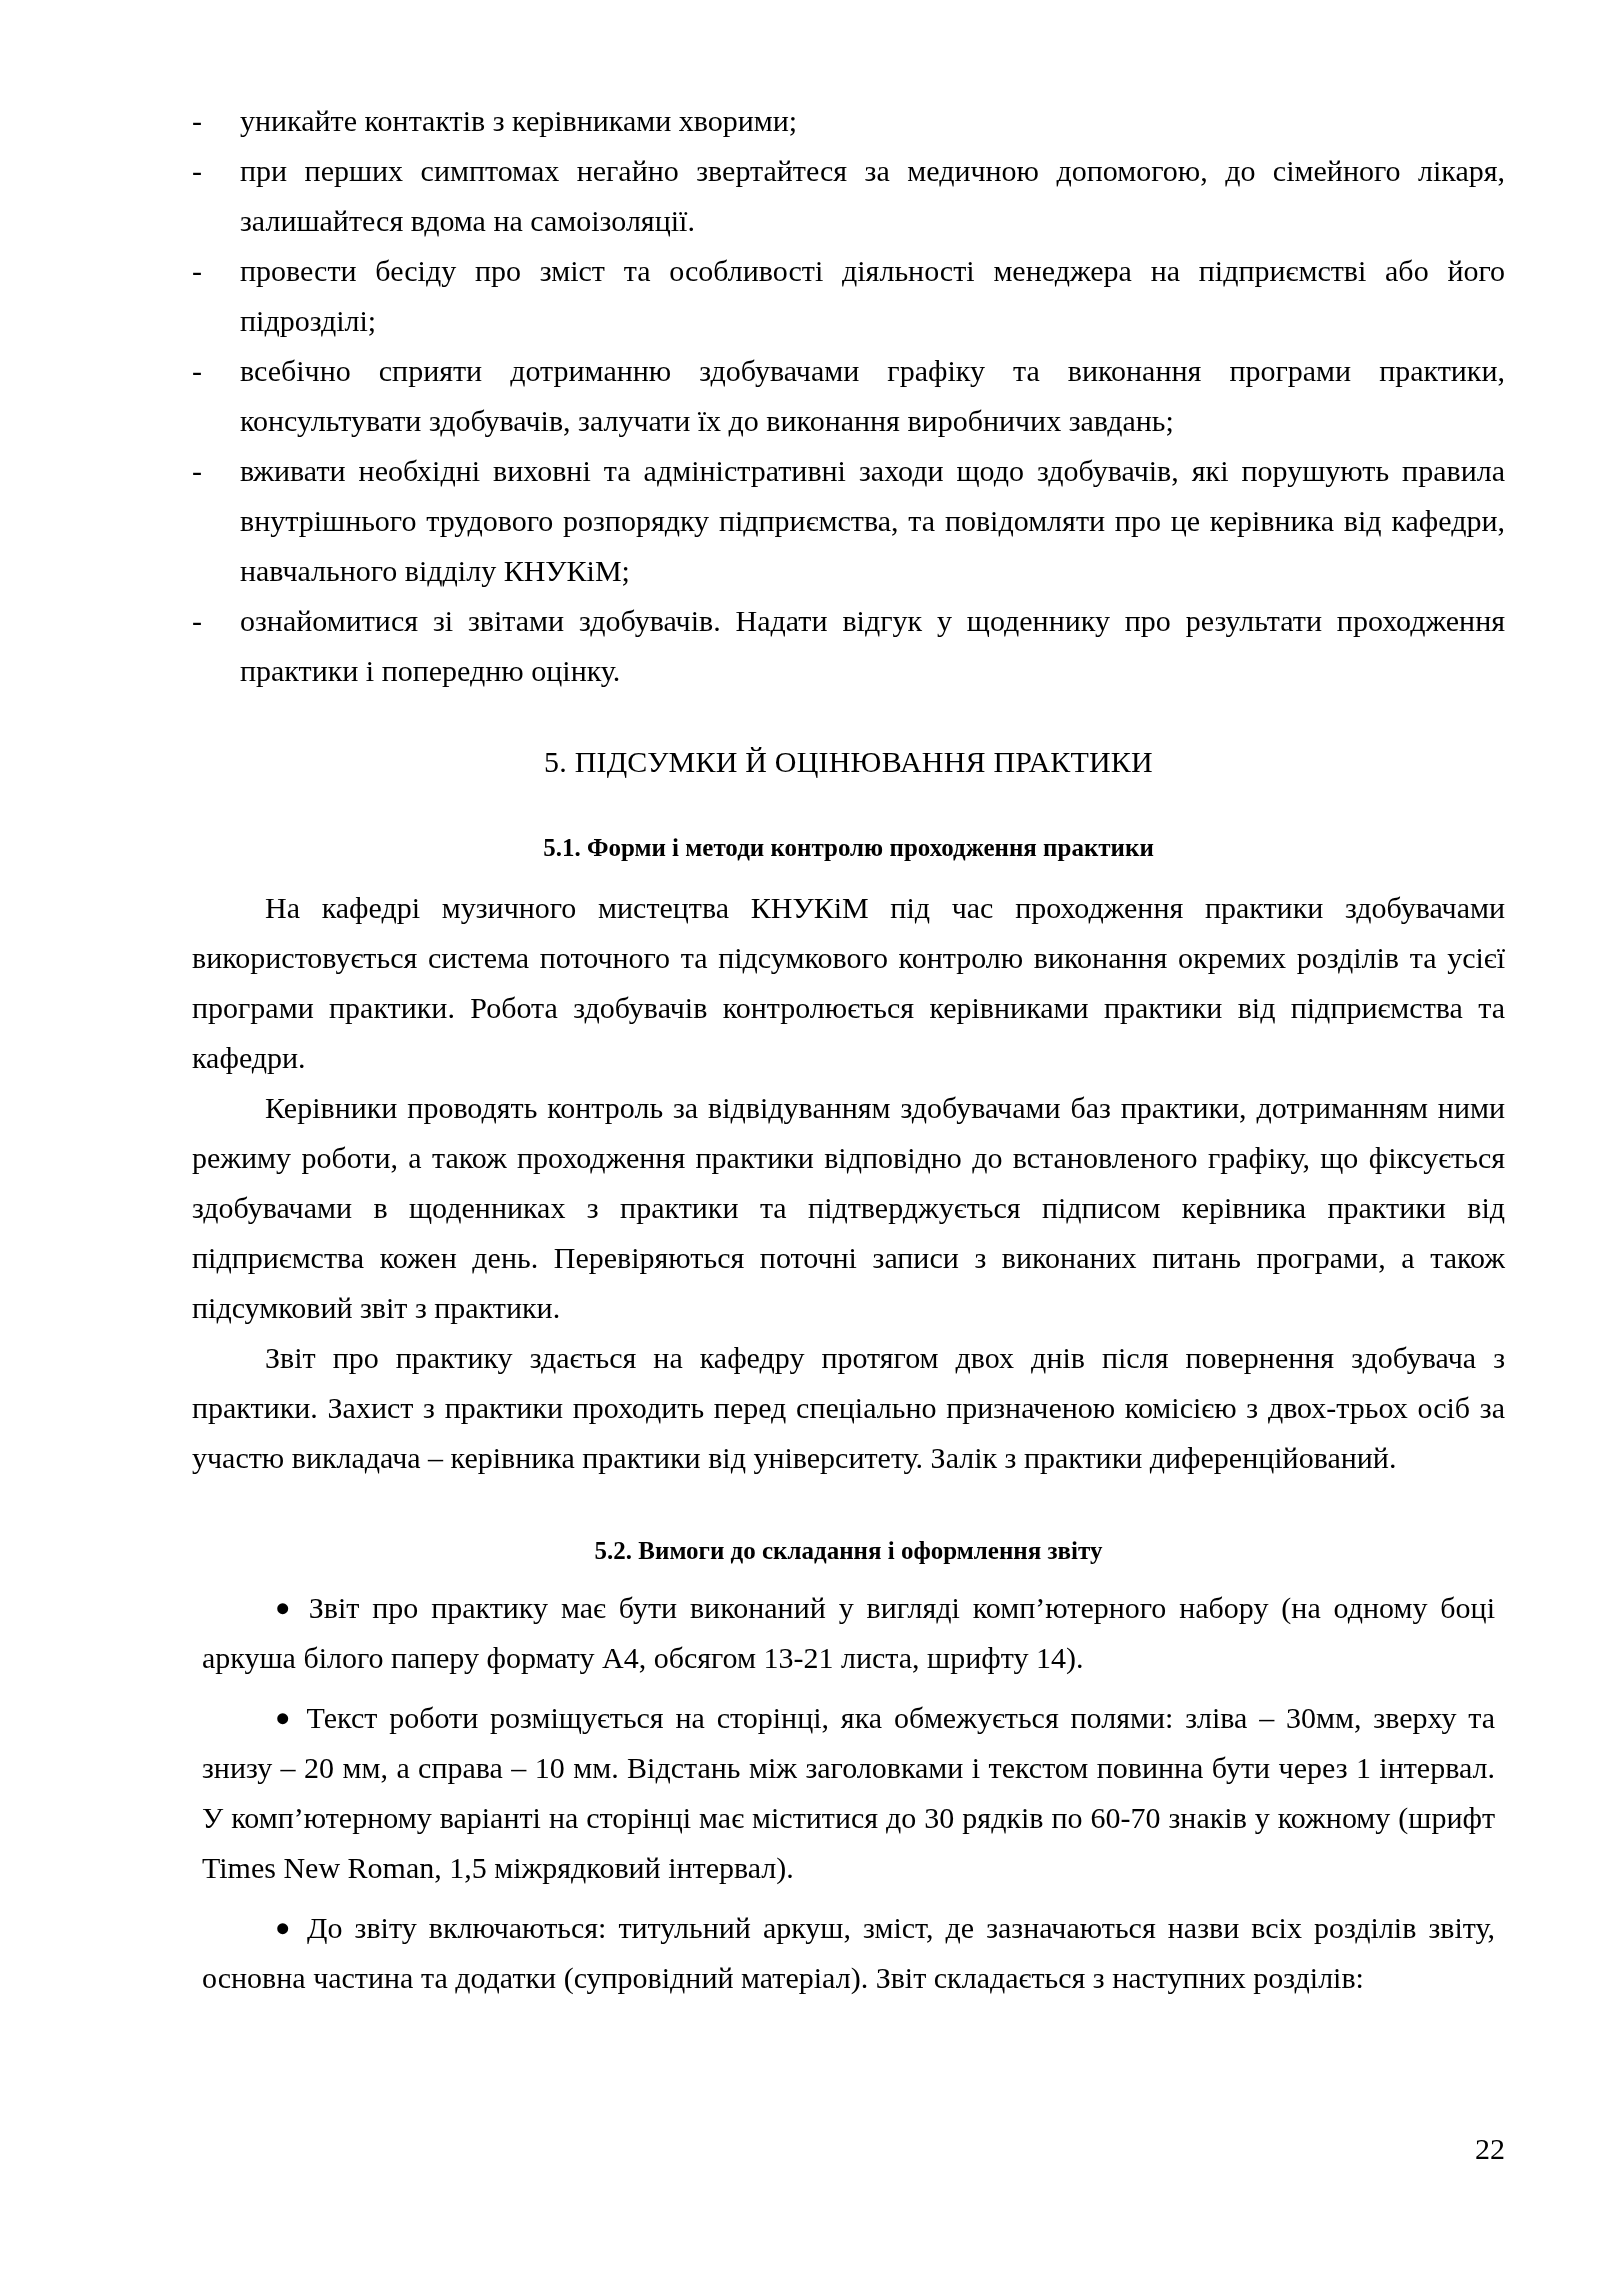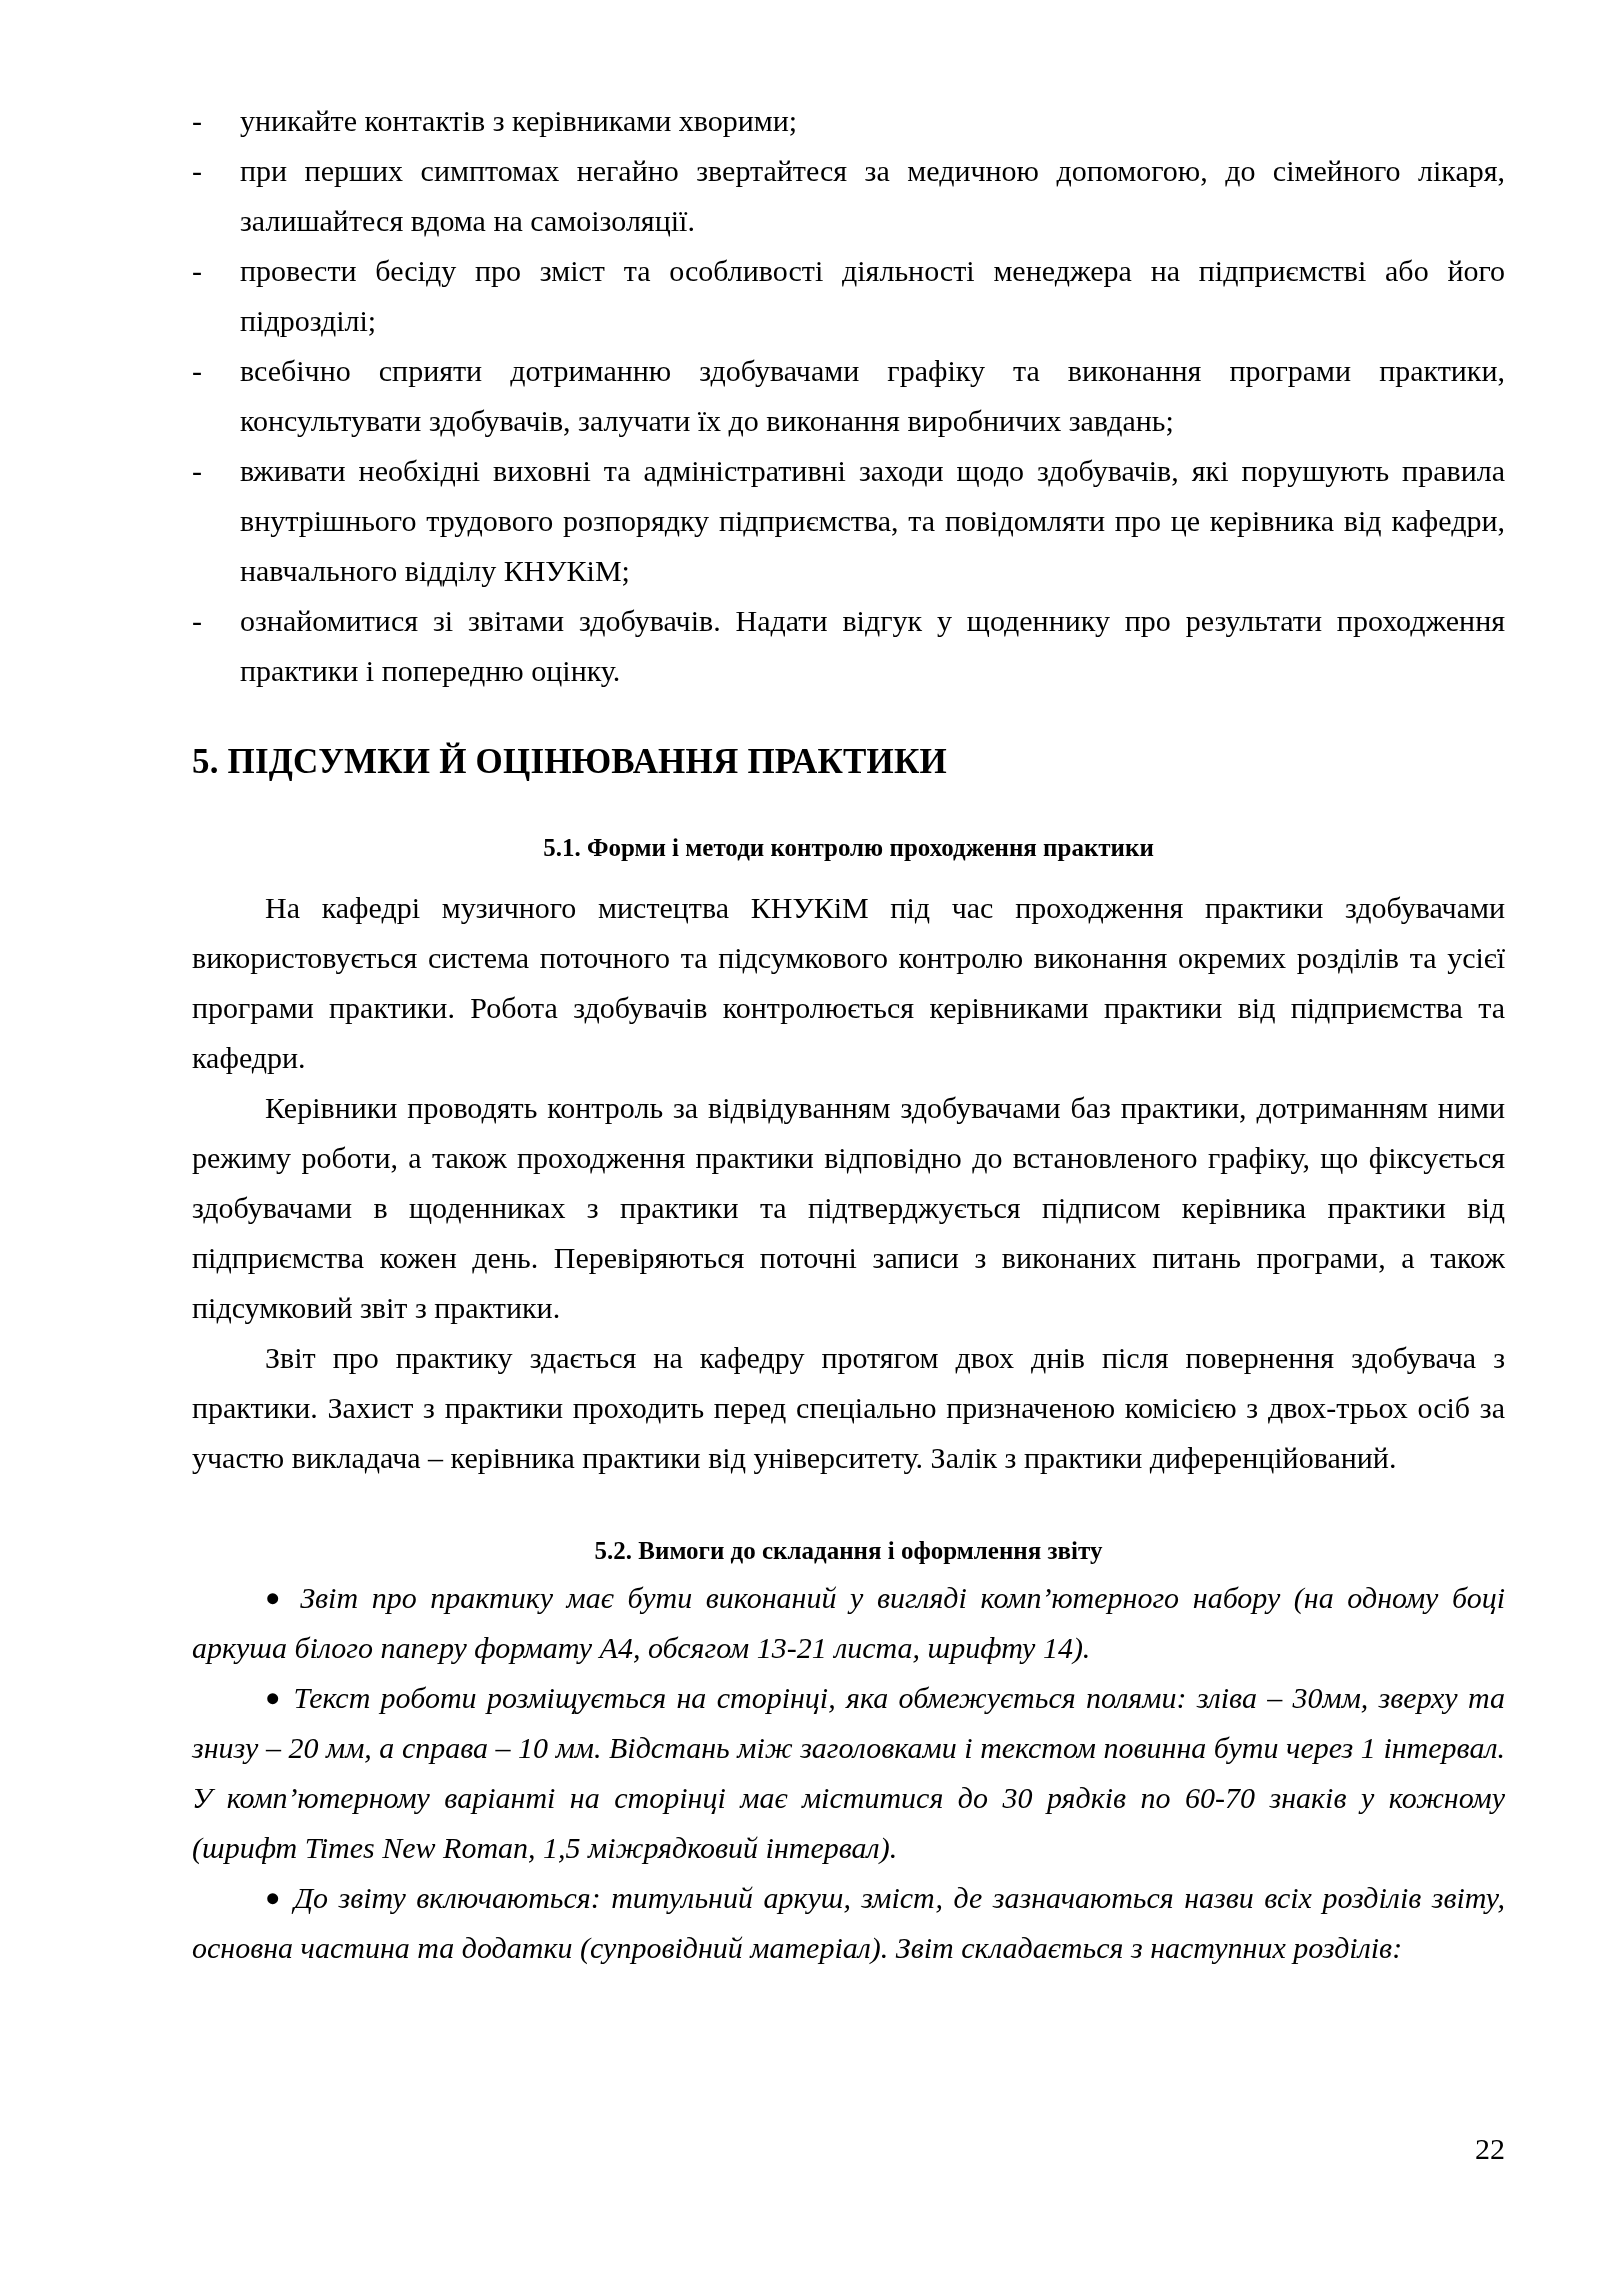--- a/index.html
+++ b/index.html
@@ -48,23 +48,23 @@
     top: 0;
     width: 19.6px;
     text-align: left;
   }
   .dash-item .txt {
     display: block;
   }
 
   
   h1.chapter-title {
-    font-size: 35px;
-    font-weight: bold;
-    text-align: left;
+    font-size: 30px;
+    font-weight: normal;
+    text-align: center;
     margin: 43px 0 0 0;
     line-height: 45px;
     letter-spacing: 0.2px;
   }
   h2.section-title {
     font-size: 25px;
     font-weight: bold;
     text-align: center;
     margin: 41px 0 0 0;
     line-height: 45px;
@@ -87,22 +87,21 @@
     margin-top: 12.7px;
   }
 
   
   p.bullet-par {
     font-size: 30px;
     line-height: 50px;
     text-align: justify;
     text-justify: inter-word;
     text-indent: 73px;
-    margin: 0;
-    font-style: italic;
+    margin: 10px;
   }
   p.bullet-par .dot {
     font-size: 25.5px;
     vertical-align: 2px;
   }
 
   
   .page-number {
     position: absolute;
     right: 116px;

